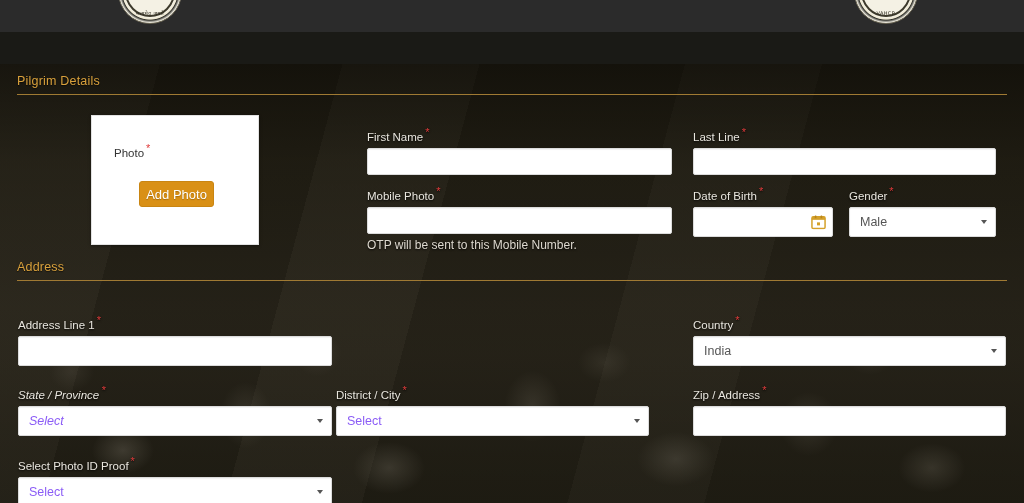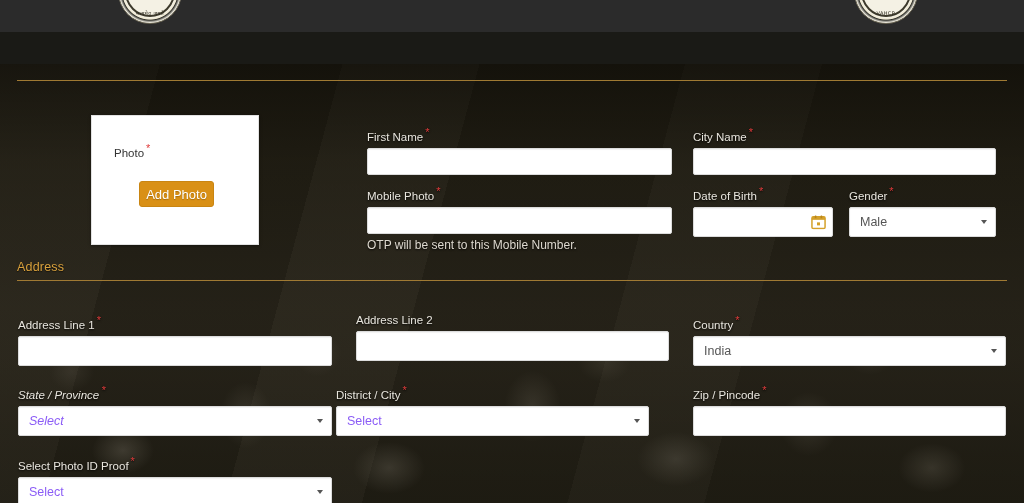--- a/index.html
+++ b/index.html
@@ -171,40 +171,41 @@
   </div>
 
 
   <div class="content">
     <div class="bg-photo"></div>
     <div class="bg-vignette"></div>
 
     <div class="inner">
 
       <div class="section-head" style="top:10px;">
+        <div class="section-title">Pilgrim Details</div>
         <div class="section-rule"></div>
       </div>
 
       <div class="photo-card" style="top:51px;">
         <div class="photo-label">
           <span>Photo</span><span class="req">*</span>
         </div>
         <button class="add-photo-btn">Add Photo</button>
       </div>
 
       <div class="field" style="left:367px; top:62px; width:305px;">
         <div class="field-label">
           <span>First Name</span><span class="req">*</span>
         </div>
         <input class="input" type="text" value="" style="">
       </div>
 
       <div class="field" style="left:693px; top:62px; width:303px;">
         <div class="field-label">
-          <span>City Name</span><span class="req">*</span>
+          <span>Last Line</span><span class="req">*</span>
         </div>
         <input class="input" type="text" value="" style="">
       </div>
 
       <div class="field" style="left:367px; top:121px; width:305px;">
         <div class="field-label">
           <span>Mobile Photo</span><span class="req">*</span>
         </div>
         <input class="input" type="text" value="" style="">
         <div class="hint">OTP will be sent to this Mobile Number.</div>
@@ -245,26 +246,20 @@
         <div class="section-rule"></div>
       </div>
 
       <div class="field" style="left:18px; top:250px; width:314px;">
         <div class="field-label">
           <span>Address Line 1</span><span class="req">*</span>
         </div>
         <input class="input tall" type="text" value="" style="">
       </div>
 
-      <div class="field" style="left:356px; top:250px; width:313px;">
-        <div class="field-label">
-          <span>Address Line 2</span>
-        </div>
-        <input class="input tall" type="text" value="" style="">
-      </div>
 
       <div class="field" style="left:693px; top:250px; width:313px;">
         <div class="field-label">
           <span>Country</span><span class="req">*</span>
         </div>
         <div class="select-wrap">
           <div class="select-box tall">
             <span>India</span>
           </div>
           <span class="caret"></span>
@@ -290,21 +285,21 @@
         <div class="select-wrap">
           <div class="select-box tall placeholder">
             <span>Select</span>
           </div>
           <span class="caret"></span>
         </div>
       </div>
 
       <div class="field" style="left:693px; top:320px; width:313px;">
         <div class="field-label">
-          <span>Zip / Pincode</span><span class="req">*</span>
+          <span>Zip / Address</span><span class="req">*</span>
         </div>
         <input class="input tall" type="text" value="" style="">
       </div>
 
       <div class="field" style="left:18px; top:391px; width:314px;">
         <div class="field-label">
           <span>Select Photo ID Proof</span><span class="req">*</span>
         </div>
         <div class="select-wrap">
           <div class="select-box tall placeholder">

